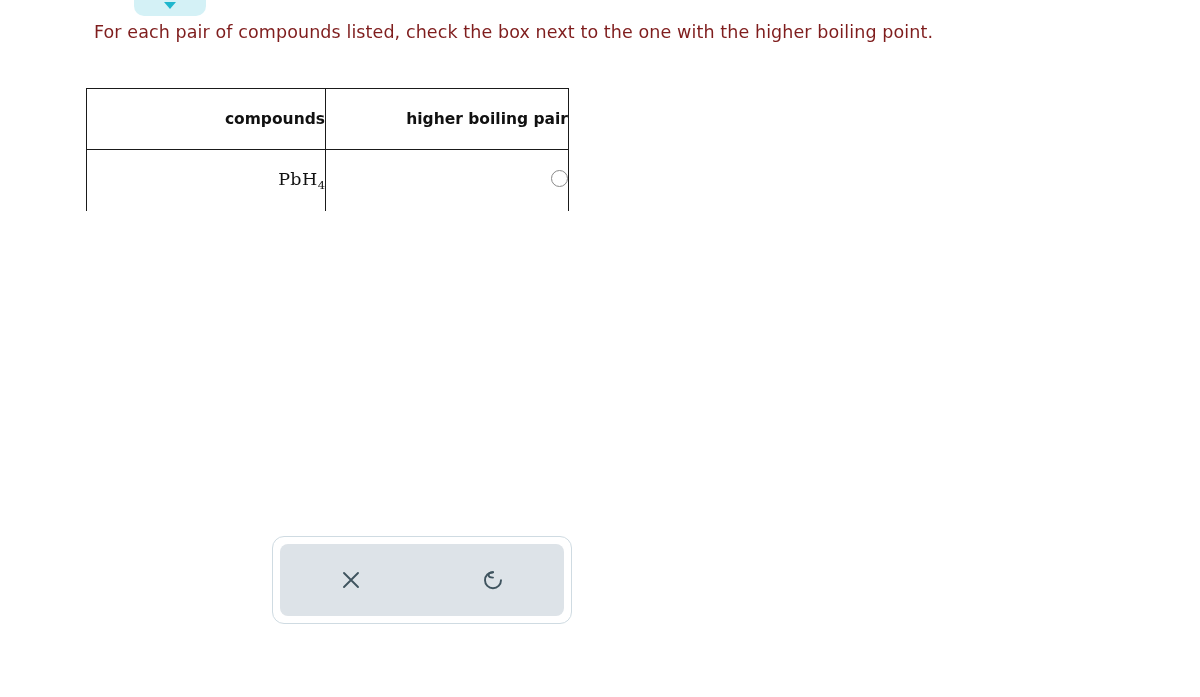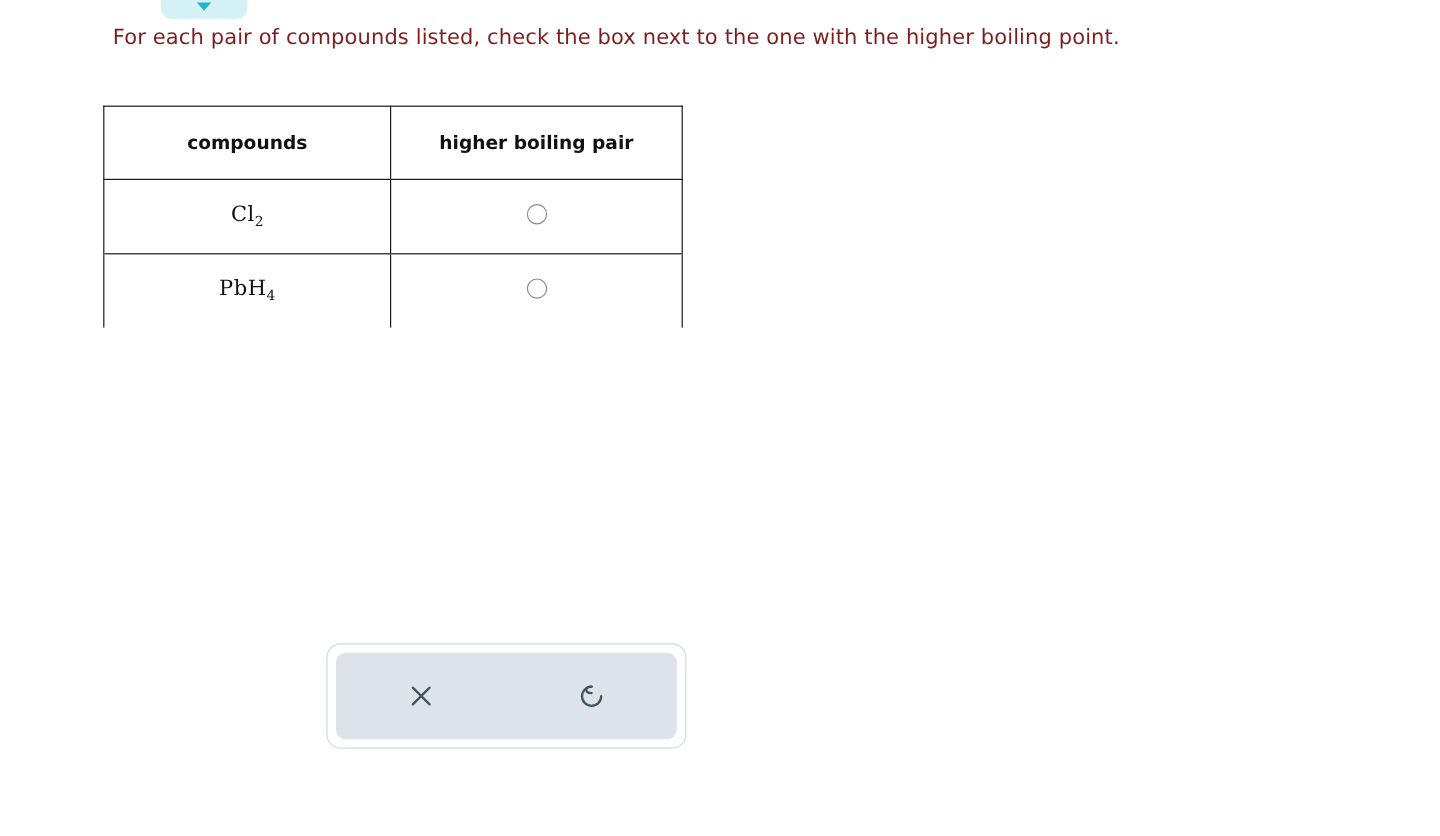--- a/index.html
+++ b/index.html
@@ -58,21 +58,21 @@
     border-collapse: collapse;
     table-layout: fixed;
     background: #ffffff;
   }
   .qtable col.c1 { width: 239px; }
   .qtable col.c2 { width: 243px; }
 
   .qtable th, .qtable td {
     border: 1.6px solid #1a1a1a;
     padding: 0;
-    text-align: center;
+    text-align: right;
     vertical-align: middle;
     background: #ffffff;
   }
 
   .qtable thead th {
     height: 60px;
     font-family: "DejaVu Sans", "Liberation Sans", sans-serif;
     font-size: 15.5px;
     font-weight: bold;
     color: #111111;
@@ -173,28 +173,20 @@
       <col class="c2">
     </colgroup>
   <thead>
     <tr>
       <th>compounds</th>
       <th>higher boiling pair</th>
     </tr>
   </thead>
   <tbody>
 
-    <tr class="grp-first">
-      <td class="cmp">
-        <span class="formula"><span>Cl</span><sub>2</sub></span>
-      </td>
-      <td class="pick">
-        <span class="radio"></span>
-      </td>
-    </tr>
 
 
     <tr class="grp-first">
       <td class="cmp">
         <span class="formula"><span>PbH</span><sub>4</sub></span>
       </td>
       <td class="pick">
         <span class="radio"></span>
       </td>
     </tr>

